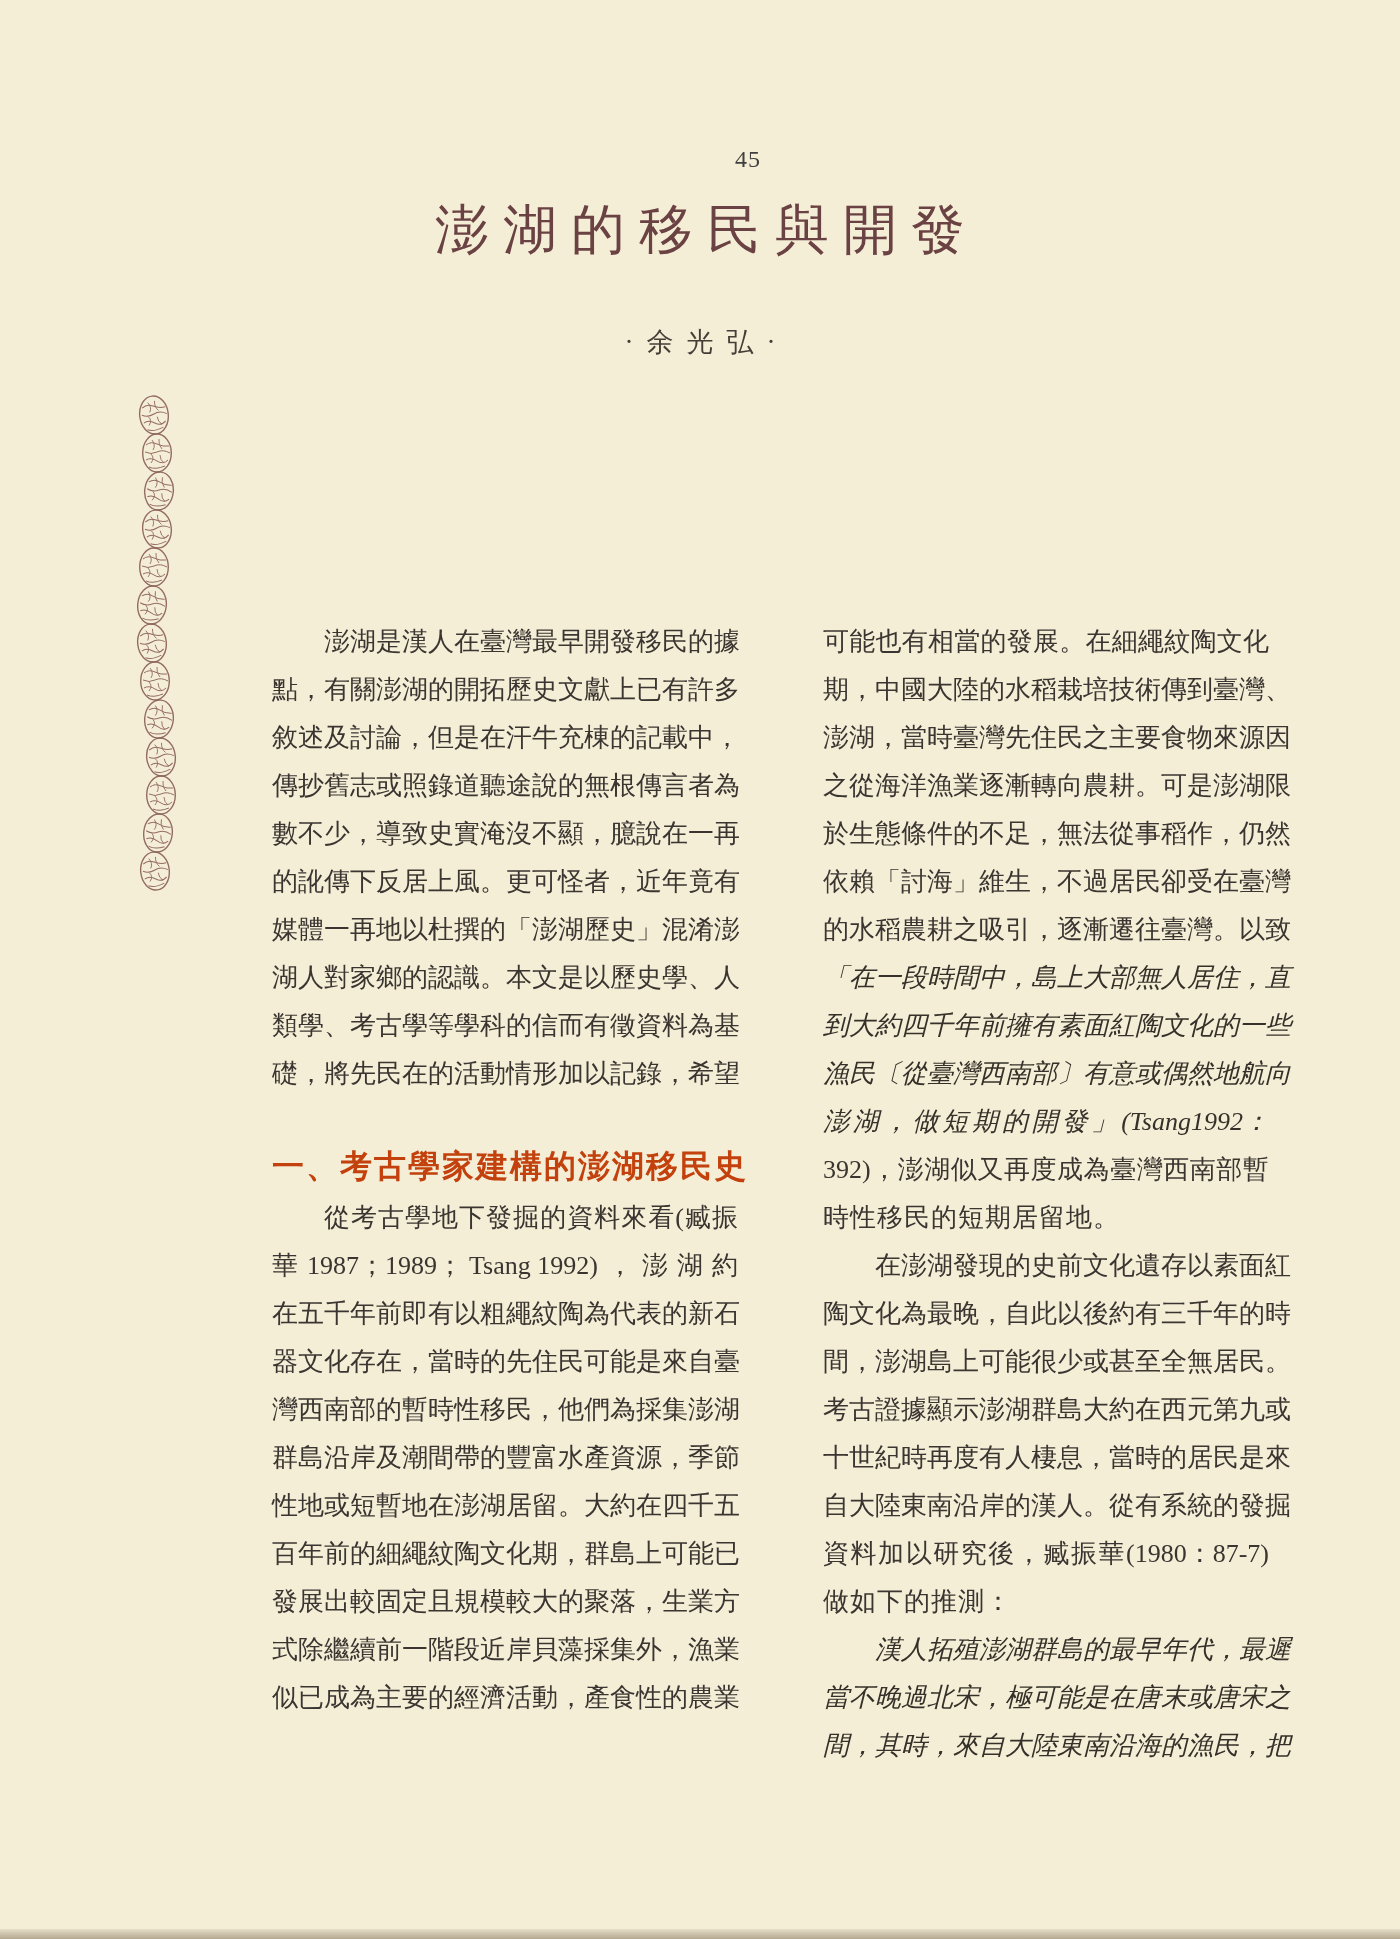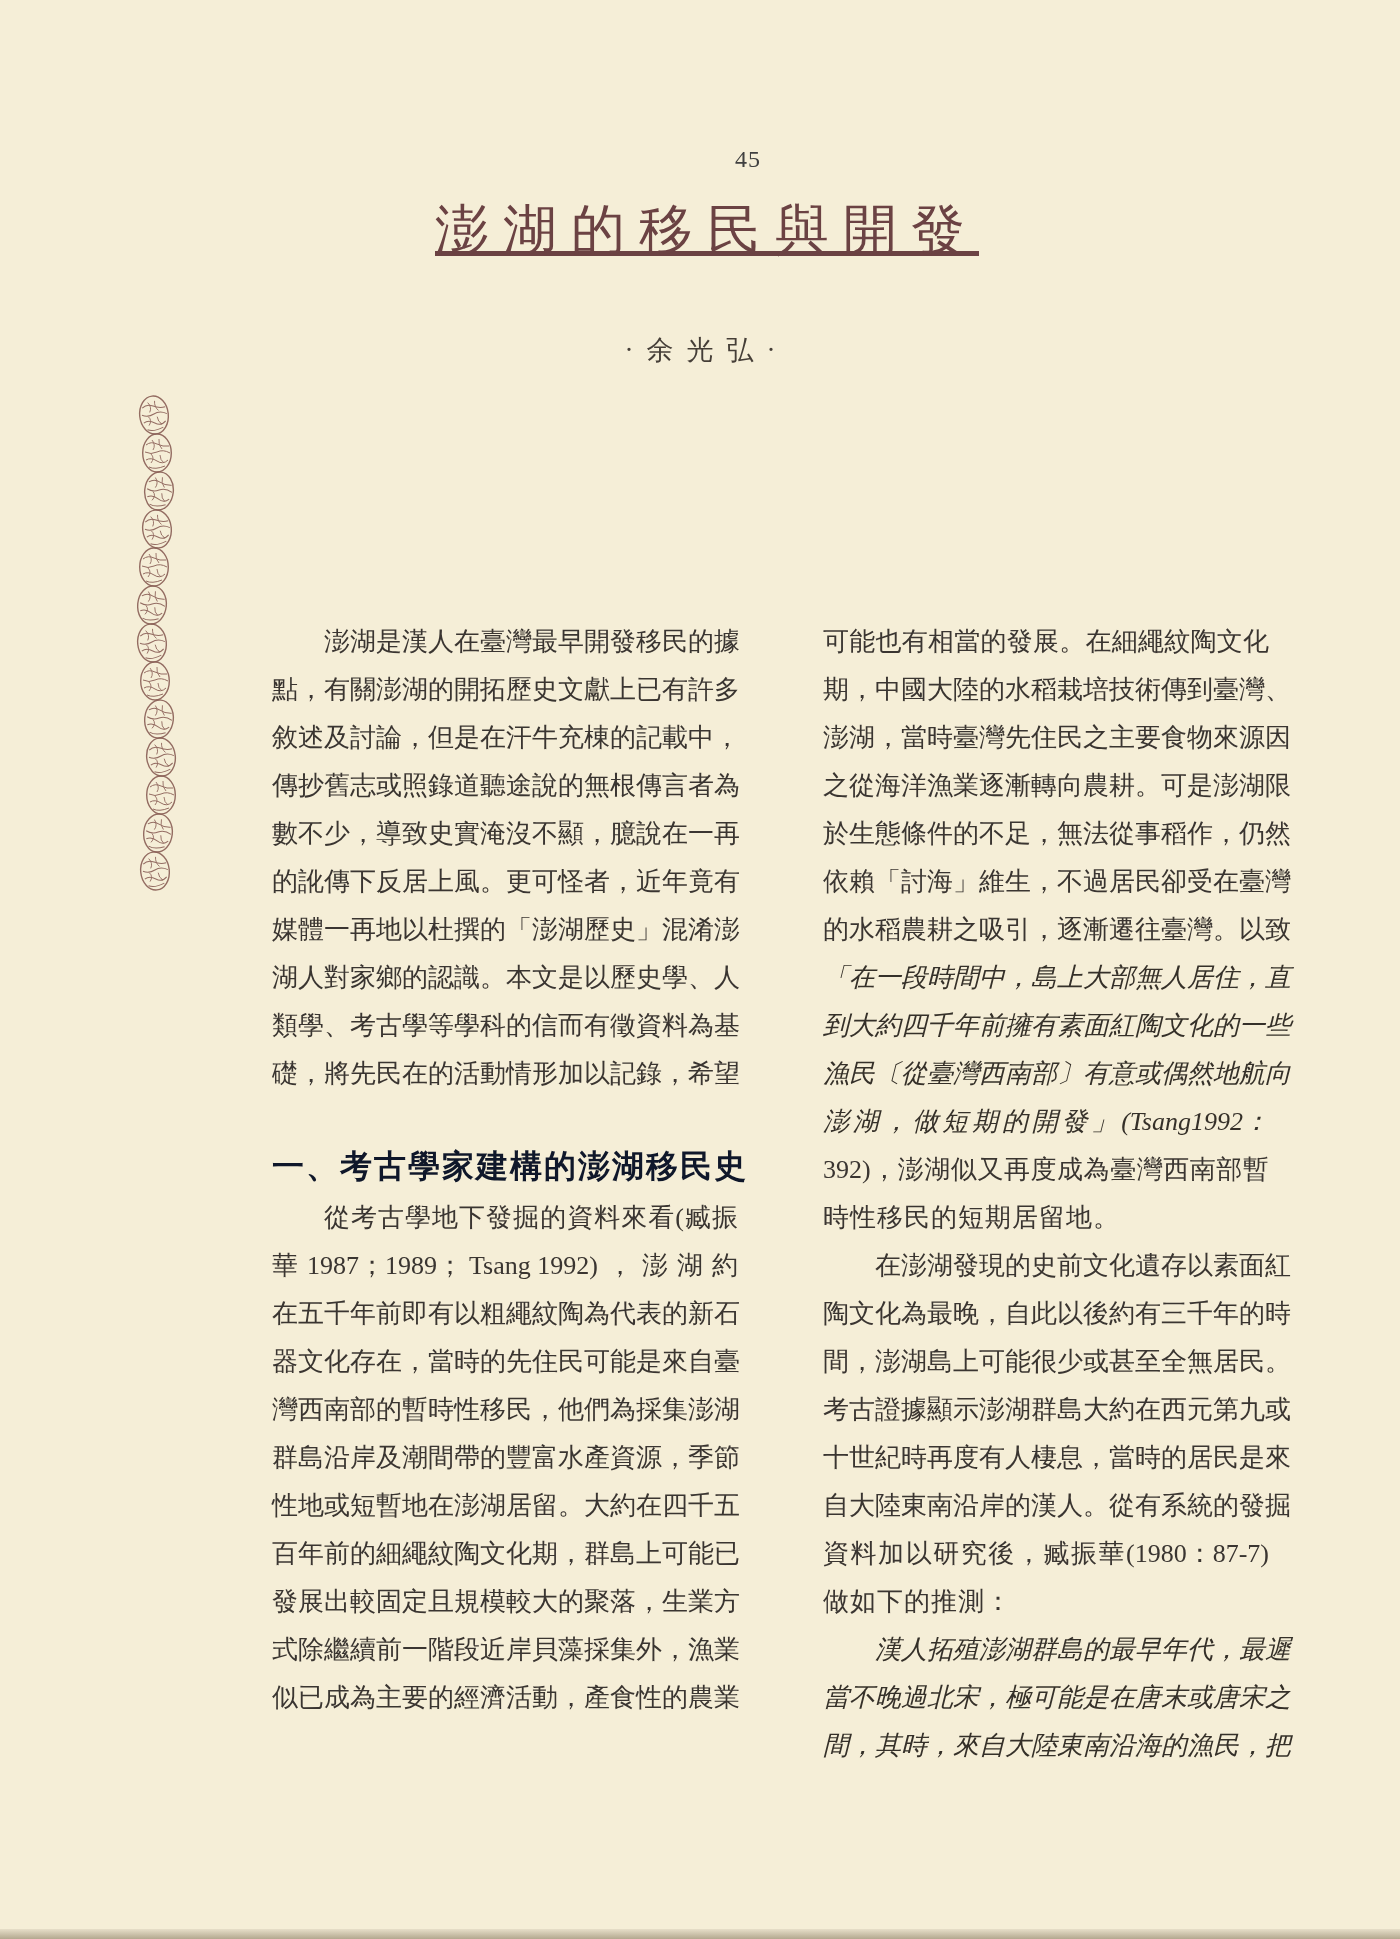--- a/index.html
+++ b/index.html
@@ -13,44 +13,44 @@
     content:"";position:absolute;left:0;right:0;bottom:0;height:10px;
     background:linear-gradient(#e7dfc9,#b3a88f);
   }
   .page-number{
     position:absolute;top:146px;left:648px;width:200px;text-align:center;
     font-size:24px;color:#404040;letter-spacing:1px;
   }
   .title{
     position:absolute;top:194px;left:0;width:1400px;text-align:center;
     font-size:54px;font-weight:500;color:#6b4243;
-    letter-spacing:14px;text-indent:14px;white-space:nowrap;text-decoration:underline;
+    letter-spacing:14px;text-indent:14px;white-space:nowrap;
   }
   .author{
     position:absolute;top:324px;left:0;width:1400px;text-align:center;
-    font-size:27px;color:#453e37;letter-spacing:13px;text-indent:13px;margin-top:8px;
+    font-size:27px;color:#453e37;letter-spacing:13px;text-indent:13px;
   }
   .seals{position:absolute;left:128px;top:392px;width:64px;height:520px;}
   .seal{position:absolute;width:36px;height:46px;}
   .column{position:absolute;top:618px;color:#3a3531;font-size:26px;}
   #col-left{left:272px;width:466px;}
   #col-right{left:823px;width:446px;}
   .line{
     height:48px;line-height:48px;white-space:nowrap;letter-spacing:1px;
     box-sizing:border-box;
   }
   .line.fill{
     display:flex;justify-content:space-between;align-items:center;
     letter-spacing:0;
   }
   .line.indent{padding-left:52px;}
   .line.kai{font-style:italic;color:#353029;}
   .line.heading{
     height:56px;line-height:56px;margin-top:40px;
-    font-size:32px;font-weight:600;color:#0f172a;letter-spacing:2px;
+    font-size:32px;font-weight:600;color:#c2410c;letter-spacing:2px;
   }
 </style>
 </head>
 <body>
 
 <div class="page">
   <div class="page-number">45</div>
   <h1 class="title" style="margin:0;">澎湖的移民與開發</h1>
   <div class="author">·余光弘·</div>
   <div class="seals" id="seals">

